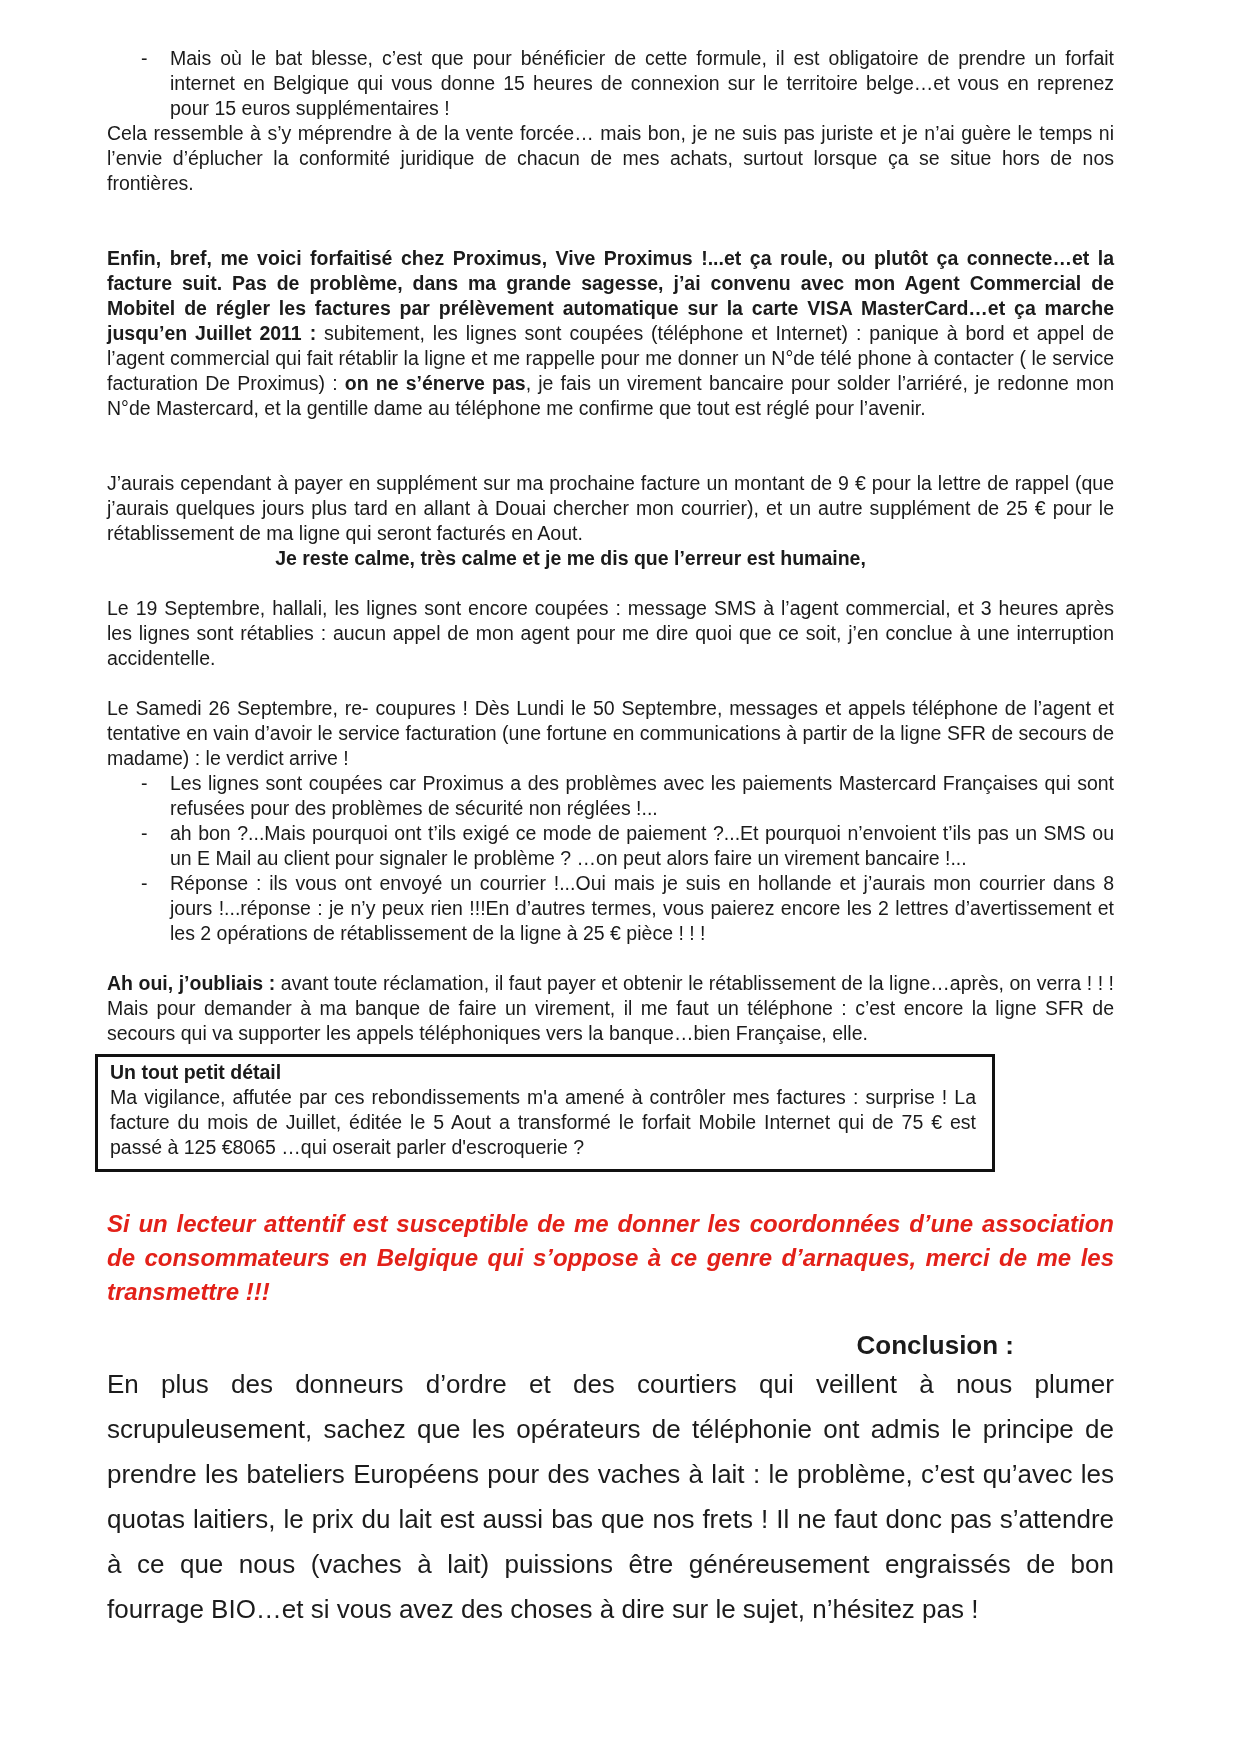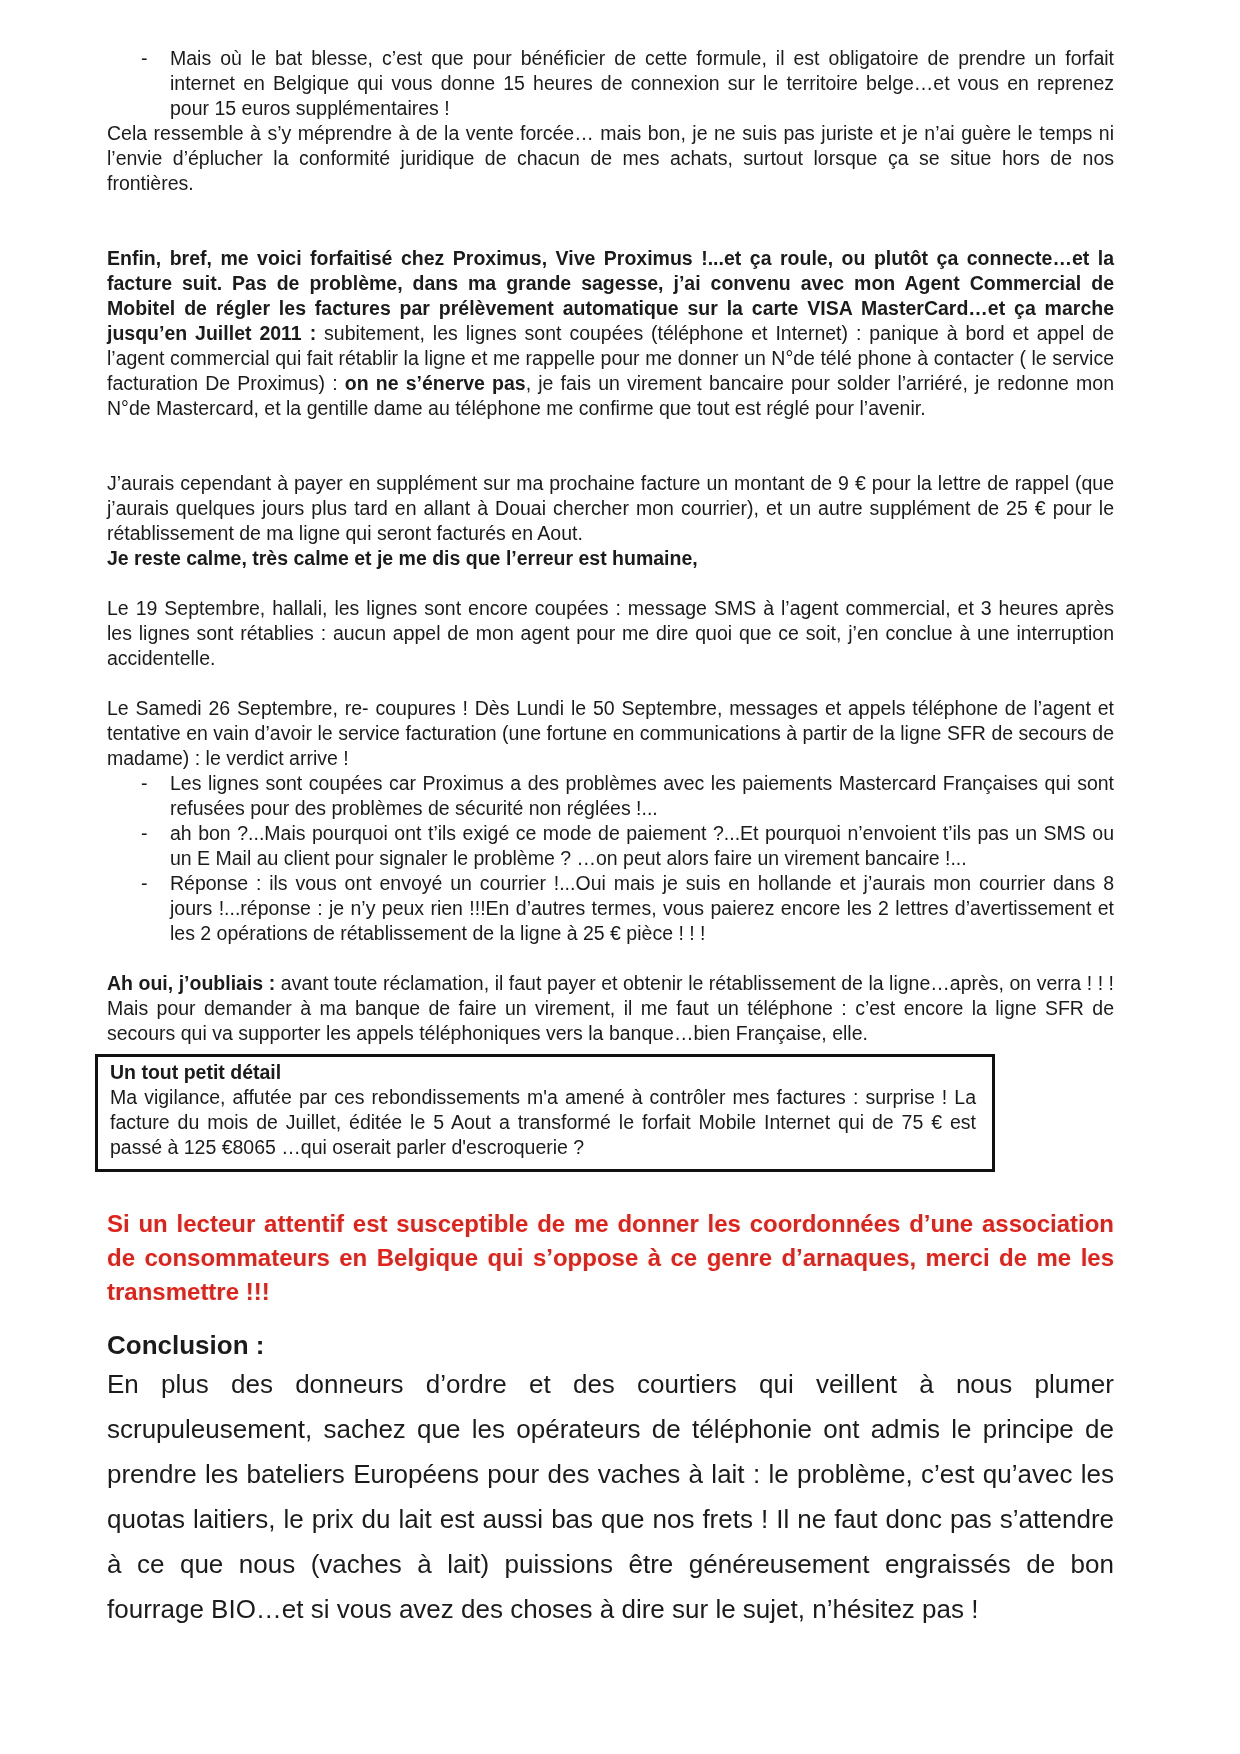--- a/index.html
+++ b/index.html
@@ -13,40 +13,40 @@
   .page { width:1240px; min-height:1754px; padding:46px 126px 60px 107px; background:#fff; }
 
   .body  { font-size:19.5px; line-height:25px; }
   .just  { text-align:justify; }
   .b     { font-weight:bold; }
 
   .li      { display:flex; }
   .marker  { flex:0 0 63px; padding-left:34px; }
   .li-text { flex:1 1 auto; text-align:justify; }
 
-  .center-bold { font-weight:bold; padding-right:80px; }
+  .center-bold { text-align:center; font-weight:bold; padding-right:80px; }
   .mt10 { margin-top:10px; }
   .mt25 { margin-top:25px; }
   .mt35 { margin-top:35px; }
   .mt50 { margin-top:50px; }
 
   .detail-box {
     margin-left:-12px; margin-top:8px; width:900px;
     border:3px solid #111111;
     padding:3px 16px 9px 12px;
   }
 
   .red-appeal {
-    color:#e32119; font-weight:bold; 
+    color:#e32119; font-weight:bold; font-style:italic;
     font-size:24px; line-height:34px; text-align:justify;
   }
 
   .conclusion-title {
     font-weight:bold; font-size:26px; line-height:33px;
-    text-align:left; padding-right:100px;margin-top:20px;
+    text-align:right; padding-right:100px;margin-top:20px;
   }
   .conclusion-body { font-size:26px; line-height:45px; text-align:justify; }
 </style>
 </head>
 <body>
 
 <div class="page">
 
   <div class="li body">
     <span class="marker">-</span>

